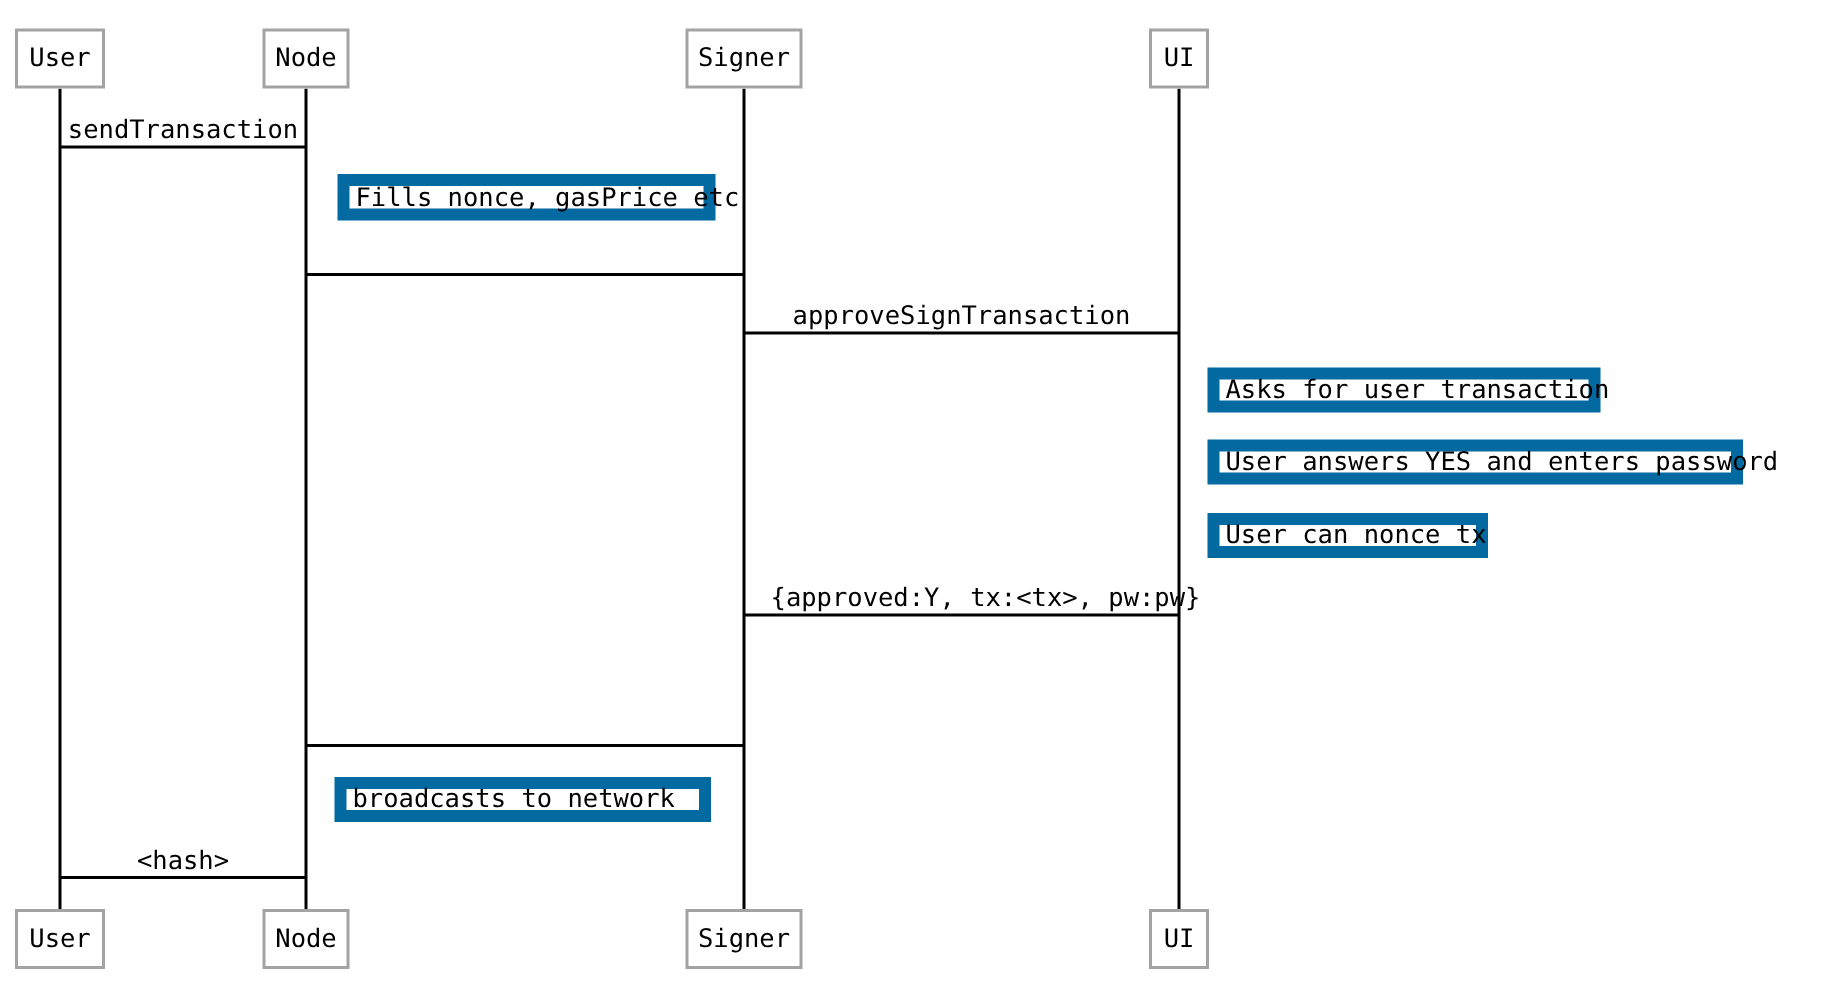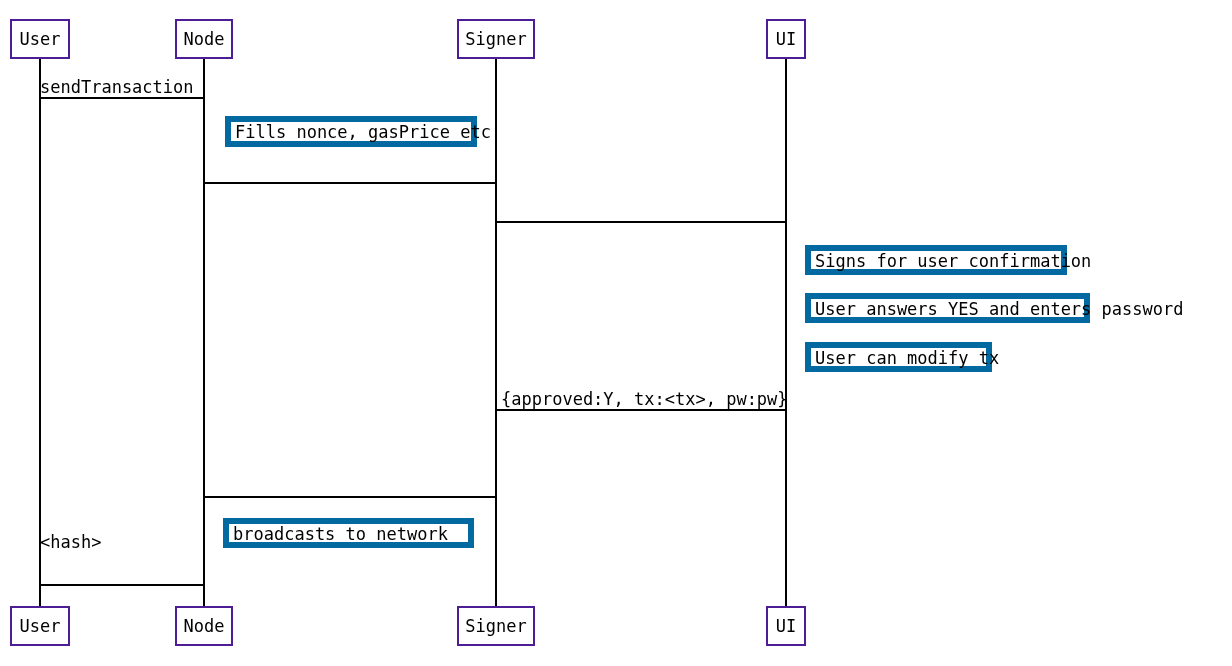--- a/index.html
+++ b/index.html
@@ -2,33 +2,33 @@
 <html><head>
 <meta charset="utf-8">
 <style>
   html,body{margin:0;padding:0;background:#ffffff;}
   .canvas{
     position:relative;width:1232px;height:666px;background:#ffffff;
     font-family:"DejaVu Sans Mono","Liberation Mono",monospace;
     font-size:17px;color:#000;overflow:hidden;
   }
   .actor{
-    position:absolute;height:40px;border:2px solid #4c1d95;box-sizing:border-box;
+    position:absolute;height:40px;border:2px solid #a3a3a3;box-sizing:border-box;
     background:#ffffff;display:flex;align-items:center;justify-content:center;
     white-space:nowrap;
   }
   .lifeline{position:absolute;top:59px;height:547px;width:2px;background:#000;}
   .msg-line{position:absolute;height:2px;background:#000;}
   .msg-label{
-    position:absolute;height:20px;line-height:20px;
+    position:absolute;height:20px;line-height:20px;text-align:center;
     white-space:nowrap;overflow:visible;
   }
   .note{
-    position:absolute;height:30px;border:6px solid #0369a1;box-sizing:border-box;
-    background:#ffffff;display:flex;align-items:flex-start;overflow:visible;
+    position:absolute;height:30px;border:8px solid #0369a1;box-sizing:border-box;
+    background:#ffffff;display:flex;align-items:center;overflow:visible;
   }
   .note span{white-space:nowrap;padding-left:4px;}
 </style>
 </head>
 <body>
 
 <div class="canvas">
 
   <div class="lifeline" style="left:39px"></div>
   <div class="lifeline" style="left:203px"></div>
@@ -42,43 +42,44 @@
 
   <div class="msg-label" style="left:40px;top:77px;width:164px">sendTransaction</div>
   <div class="msg-line" style="left:40px;top:97px;width:164px"></div>
 
   <div class="note" style="left:225px;top:116px;width:252px;height:31px">
       <span>Fills nonce, gasPrice etc</span>
     </div>
 
   <div class="msg-line" style="left:204px;top:182px;width:292px"></div>
 
+  <div class="msg-label" style="left:496px;top:201px;width:290px">approveSignTransaction</div>
   <div class="msg-line" style="left:496px;top:221px;width:290px"></div>
 
   <div class="note" style="left:805px;top:245px;width:262px">
-      <span>Signs for user confirmation</span>
+      <span>Asks for user transaction</span>
     </div>
-  <div class="note" style="left:805px;top:293px;width:285px">
+  <div class="note" style="left:805px;top:293px;width:357px">
       <span>User answers YES and enters password</span>
     </div>
   <div class="note" style="left:805px;top:342px;width:187px">
-      <span>User can modify tx</span>
+      <span>User can nonce tx</span>
     </div>
 
-  <div class="msg-label" style="left:501px;top:389px;width:290px">{approved:Y, tx:&lt;tx&gt;, pw:pw}</div>
+  <div class="msg-label" style="left:512px;top:389px;width:290px">{approved:Y, tx:&lt;tx&gt;, pw:pw}</div>
   <div class="msg-line" style="left:496px;top:409px;width:290px"></div>
 
 
   <div class="msg-line" style="left:204px;top:496px;width:292px"></div>
 
   <div class="note" style="left:223px;top:518px;width:251px">
       <span>broadcasts to network</span>
     </div>
 
-  <div class="msg-label" style="left:40px;top:532px;width:164px">&lt;hash&gt;</div>
+  <div class="msg-label" style="left:40px;top:564px;width:164px">&lt;hash&gt;</div>
   <div class="msg-line" style="left:40px;top:584px;width:164px"></div>
 
   <div class="actor" style="left:10px;top:606px;width:60px">User</div>
   <div class="actor" style="left:175px;top:606px;width:58px">Node</div>
   <div class="actor" style="left:457px;top:606px;width:78px">Signer</div>
   <div class="actor" style="left:766px;top:606px;width:40px">UI</div>
 
 </div>
 
 </body></html>

